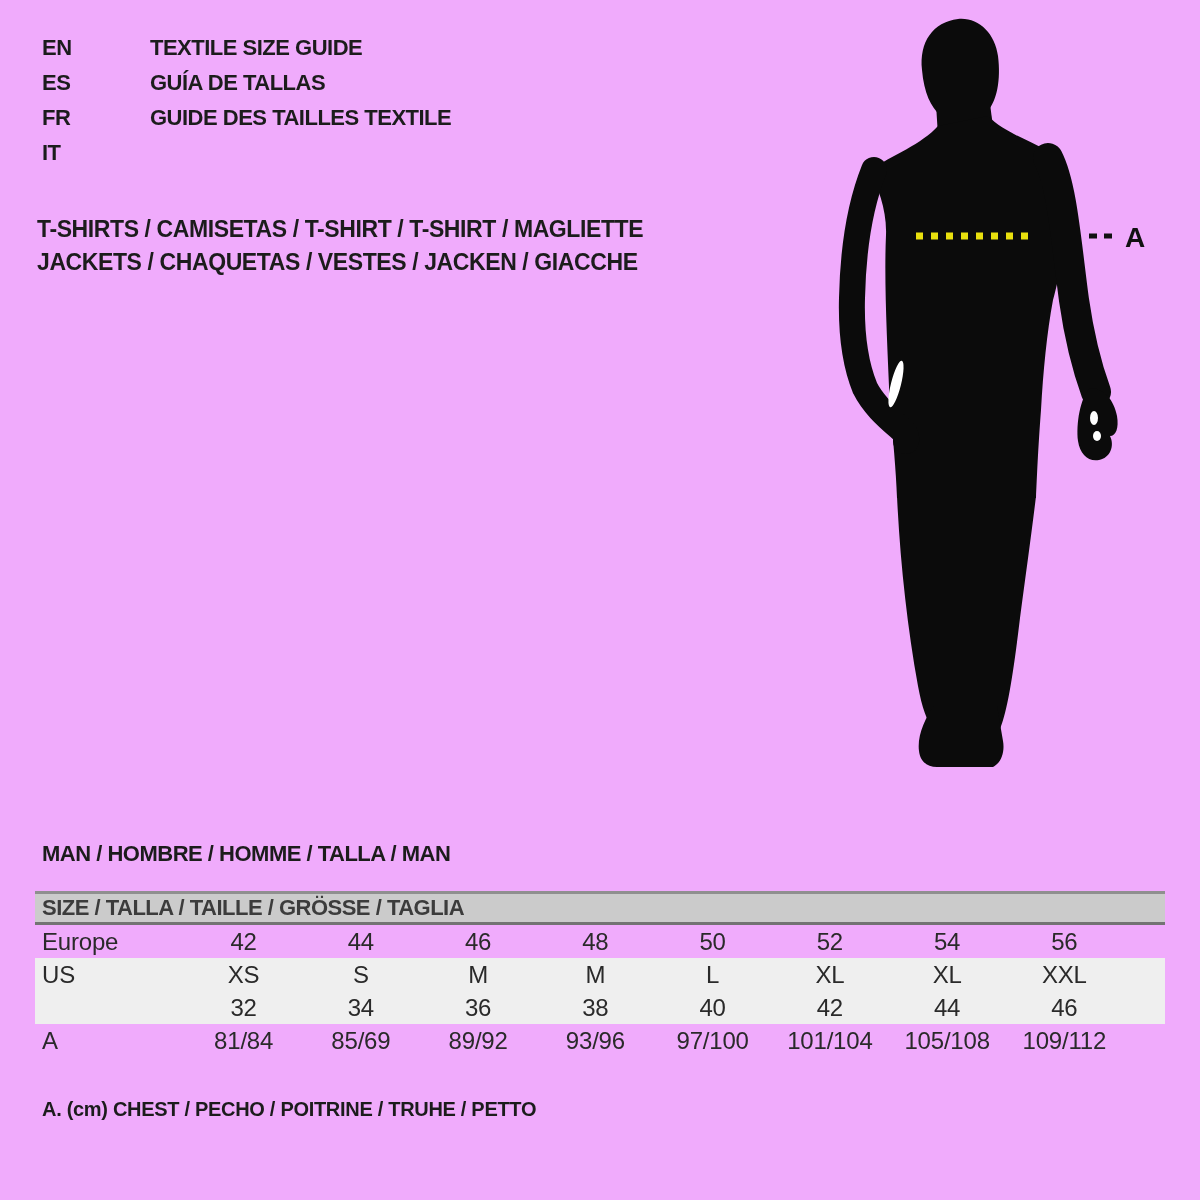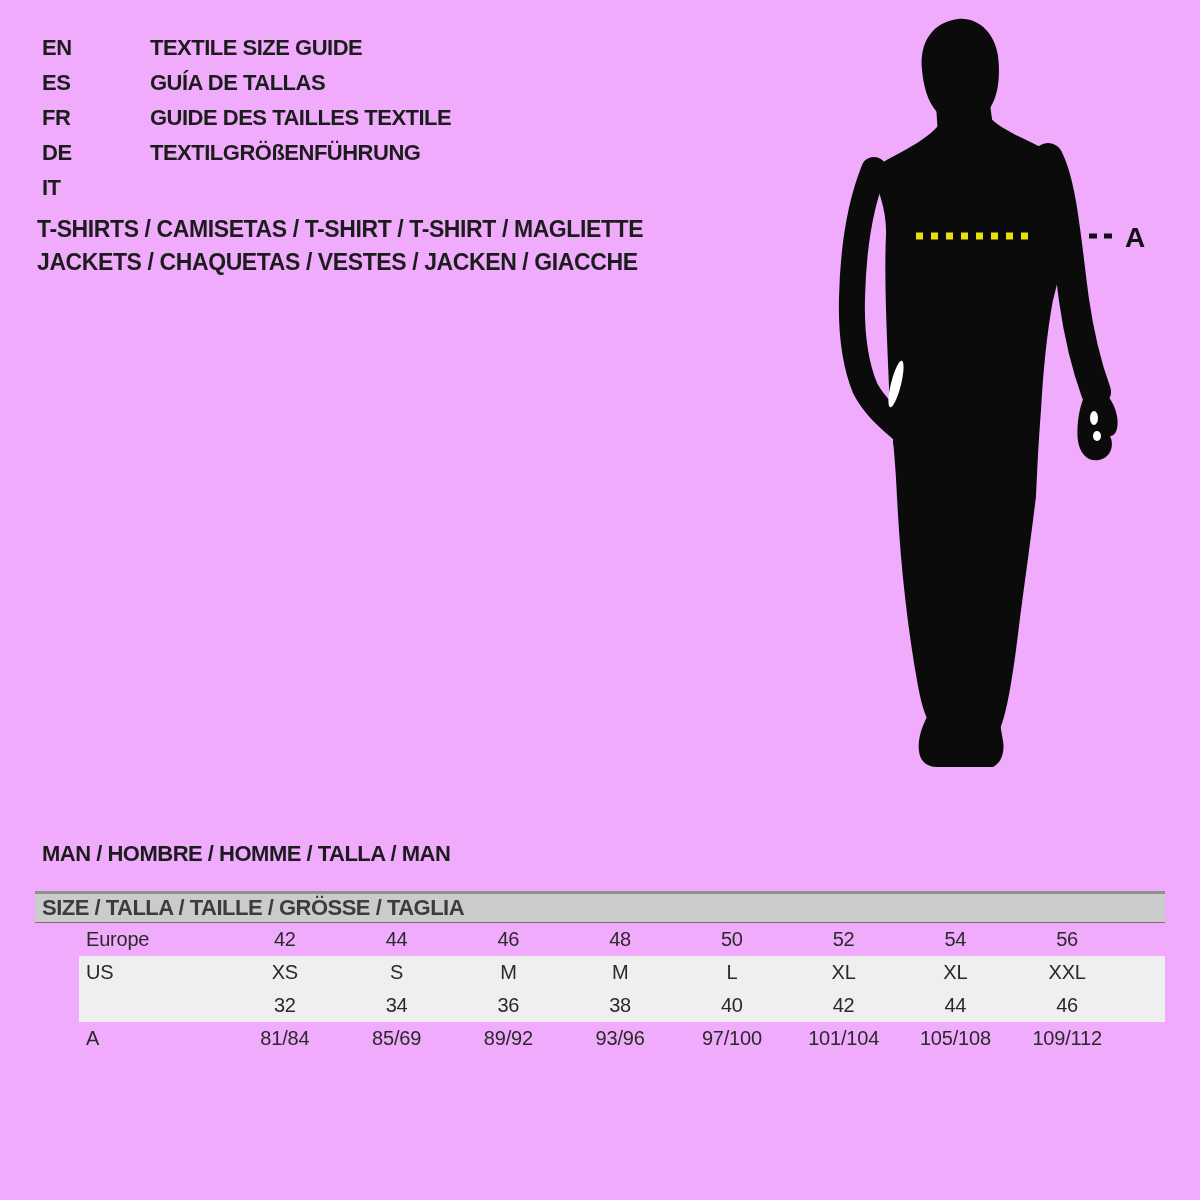--- a/index.html
+++ b/index.html
@@ -31,32 +31,32 @@
   .figure-wrap svg{display:block;width:100%;height:100%;}
   
   .section-heading{
     position:absolute;left:42px;top:841px;
     font-size:22px;font-weight:700;letter-spacing:-0.5px;white-space:nowrap;
   }
   
   .size-table{position:absolute;left:35px;top:891px;width:1130px;}
   .table-header{
     height:28px;background:#cbcbcb;
-    border-top:3px solid #8f8f8f;border-bottom:1px solid #737373;
+    border-top:3px solid #8f8f8f;border-bottom:3px solid #737373;
     display:flex;align-items:center;
     padding-left:7px;
     font-size:22px;font-weight:700;letter-spacing:-0.5px;color:#3c3c3c;
   }
   .trow{
     display:grid;
     grid-template-columns:150px repeat(8,1fr);
     align-items:center;
     height:33px;
     padding-right:42px;
-    font-size:20px;letter-spacing:-0.2px;color:#2a2a2a;margin-left:44px;
+    font-size:24px;letter-spacing:-0.2px;color:#2a2a2a;
   }
   .trow.shaded{background:#efefef;}
   .trow .rlabel{padding-left:7px;text-align:left;}
   .trow .cell{text-align:center;}
   
   .footnote{
     position:absolute;left:42px;top:1098px;
     font-size:20px;font-weight:700;letter-spacing:-0.3px;white-space:nowrap;
   }
 </style>
@@ -70,24 +70,20 @@
       <span class="lang-code">EN</span>
       <span class="lang-title">TEXTILE SIZE GUIDE</span>
     </div>
     <div class="lang-row">
       <span class="lang-code">ES</span>
       <span class="lang-title">GUÍA DE TALLAS</span>
     </div>
     <div class="lang-row">
       <span class="lang-code">FR</span>
       <span class="lang-title">GUIDE DES TAILLES TEXTILE</span>
-    </div>
-    <div class="lang-row">
-      <span class="lang-code">DE</span>
-      <span class="lang-title">TEXTILGRÖßENFÜHRUNG</span>
     </div>
     <div class="lang-row">
       <span class="lang-code">IT</span>
     </div>
   </div>
 
   <div class="categories">
     <div class="category-line">T-SHIRTS / CAMISETAS / T-SHIRT / T-SHIRT / MAGLIETTE</div>
     <div class="category-line">JACKETS / CHAQUETAS / VESTES / JACKEN / GIACCHE</div>
   </div>
@@ -188,14 +184,15 @@
       <span class="cell">85/69</span>
       <span class="cell">89/92</span>
       <span class="cell">93/96</span>
       <span class="cell">97/100</span>
       <span class="cell">101/104</span>
       <span class="cell">105/108</span>
       <span class="cell">109/112</span>
     </div>
   </div>
 
+  <div class="footnote">A. (cm) CHEST / PECHO / POITRINE / TRUHE / PETTO</div>
 
 </div>
 
 </body></html>

